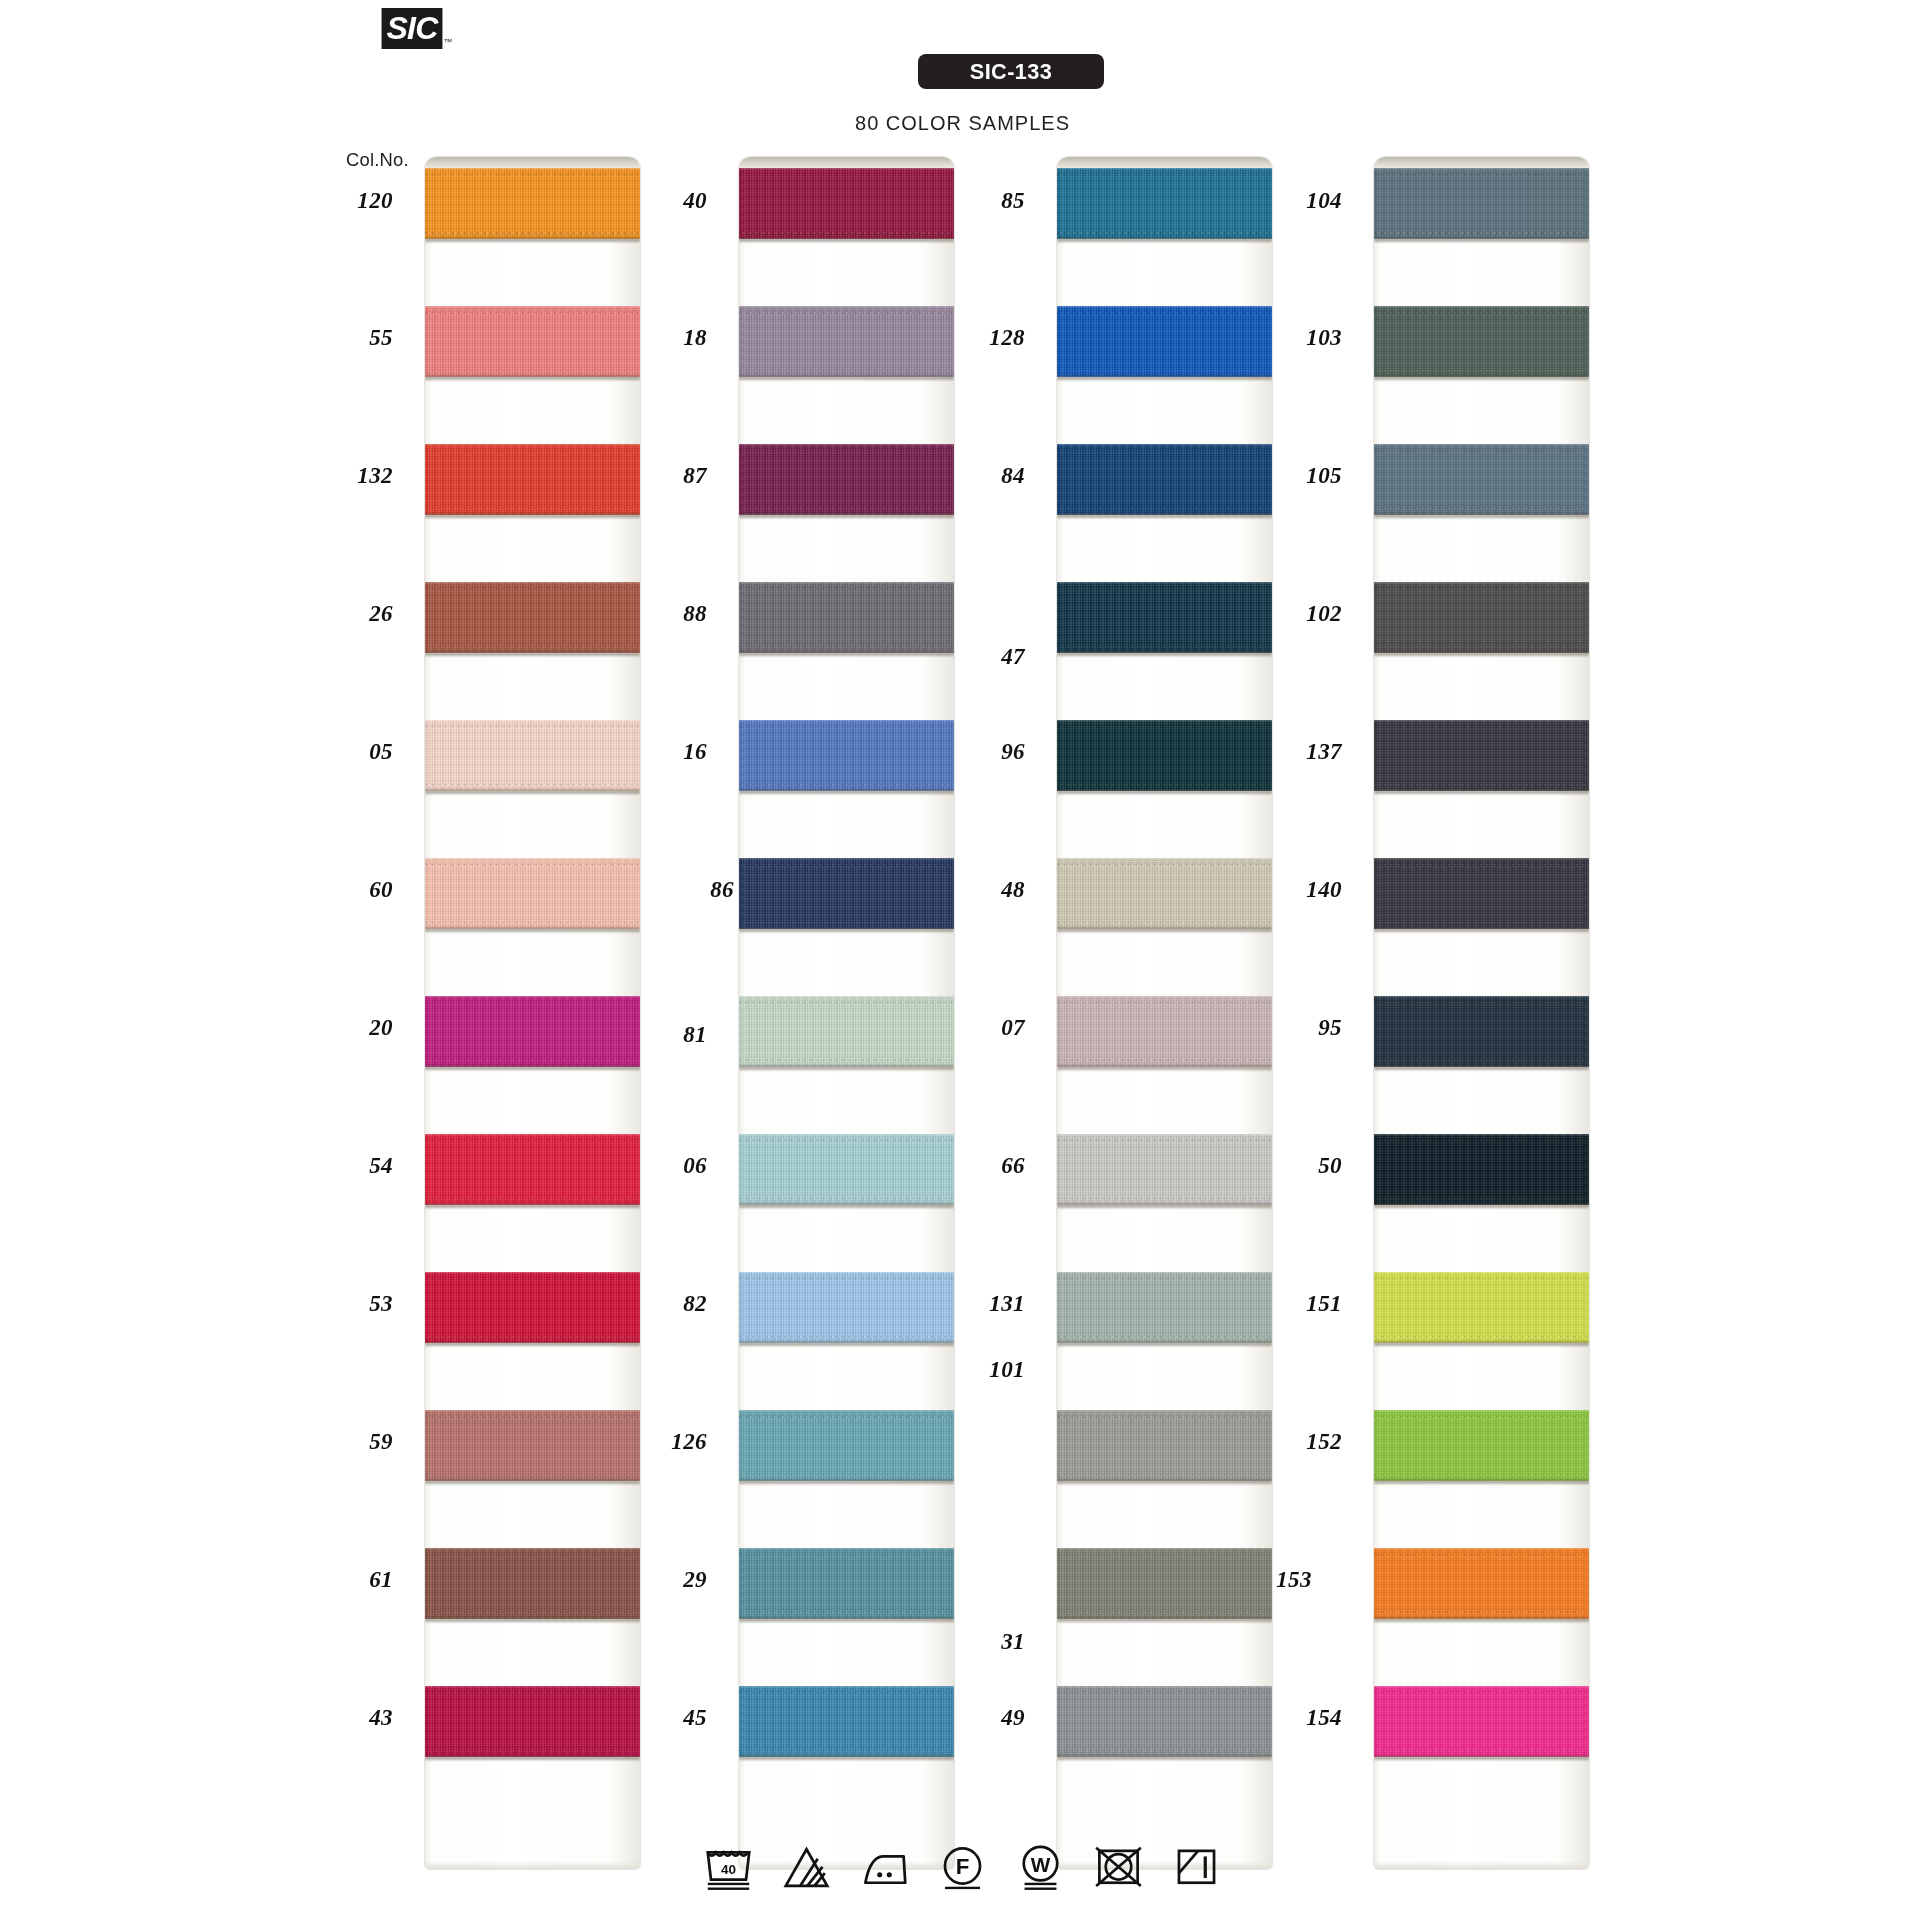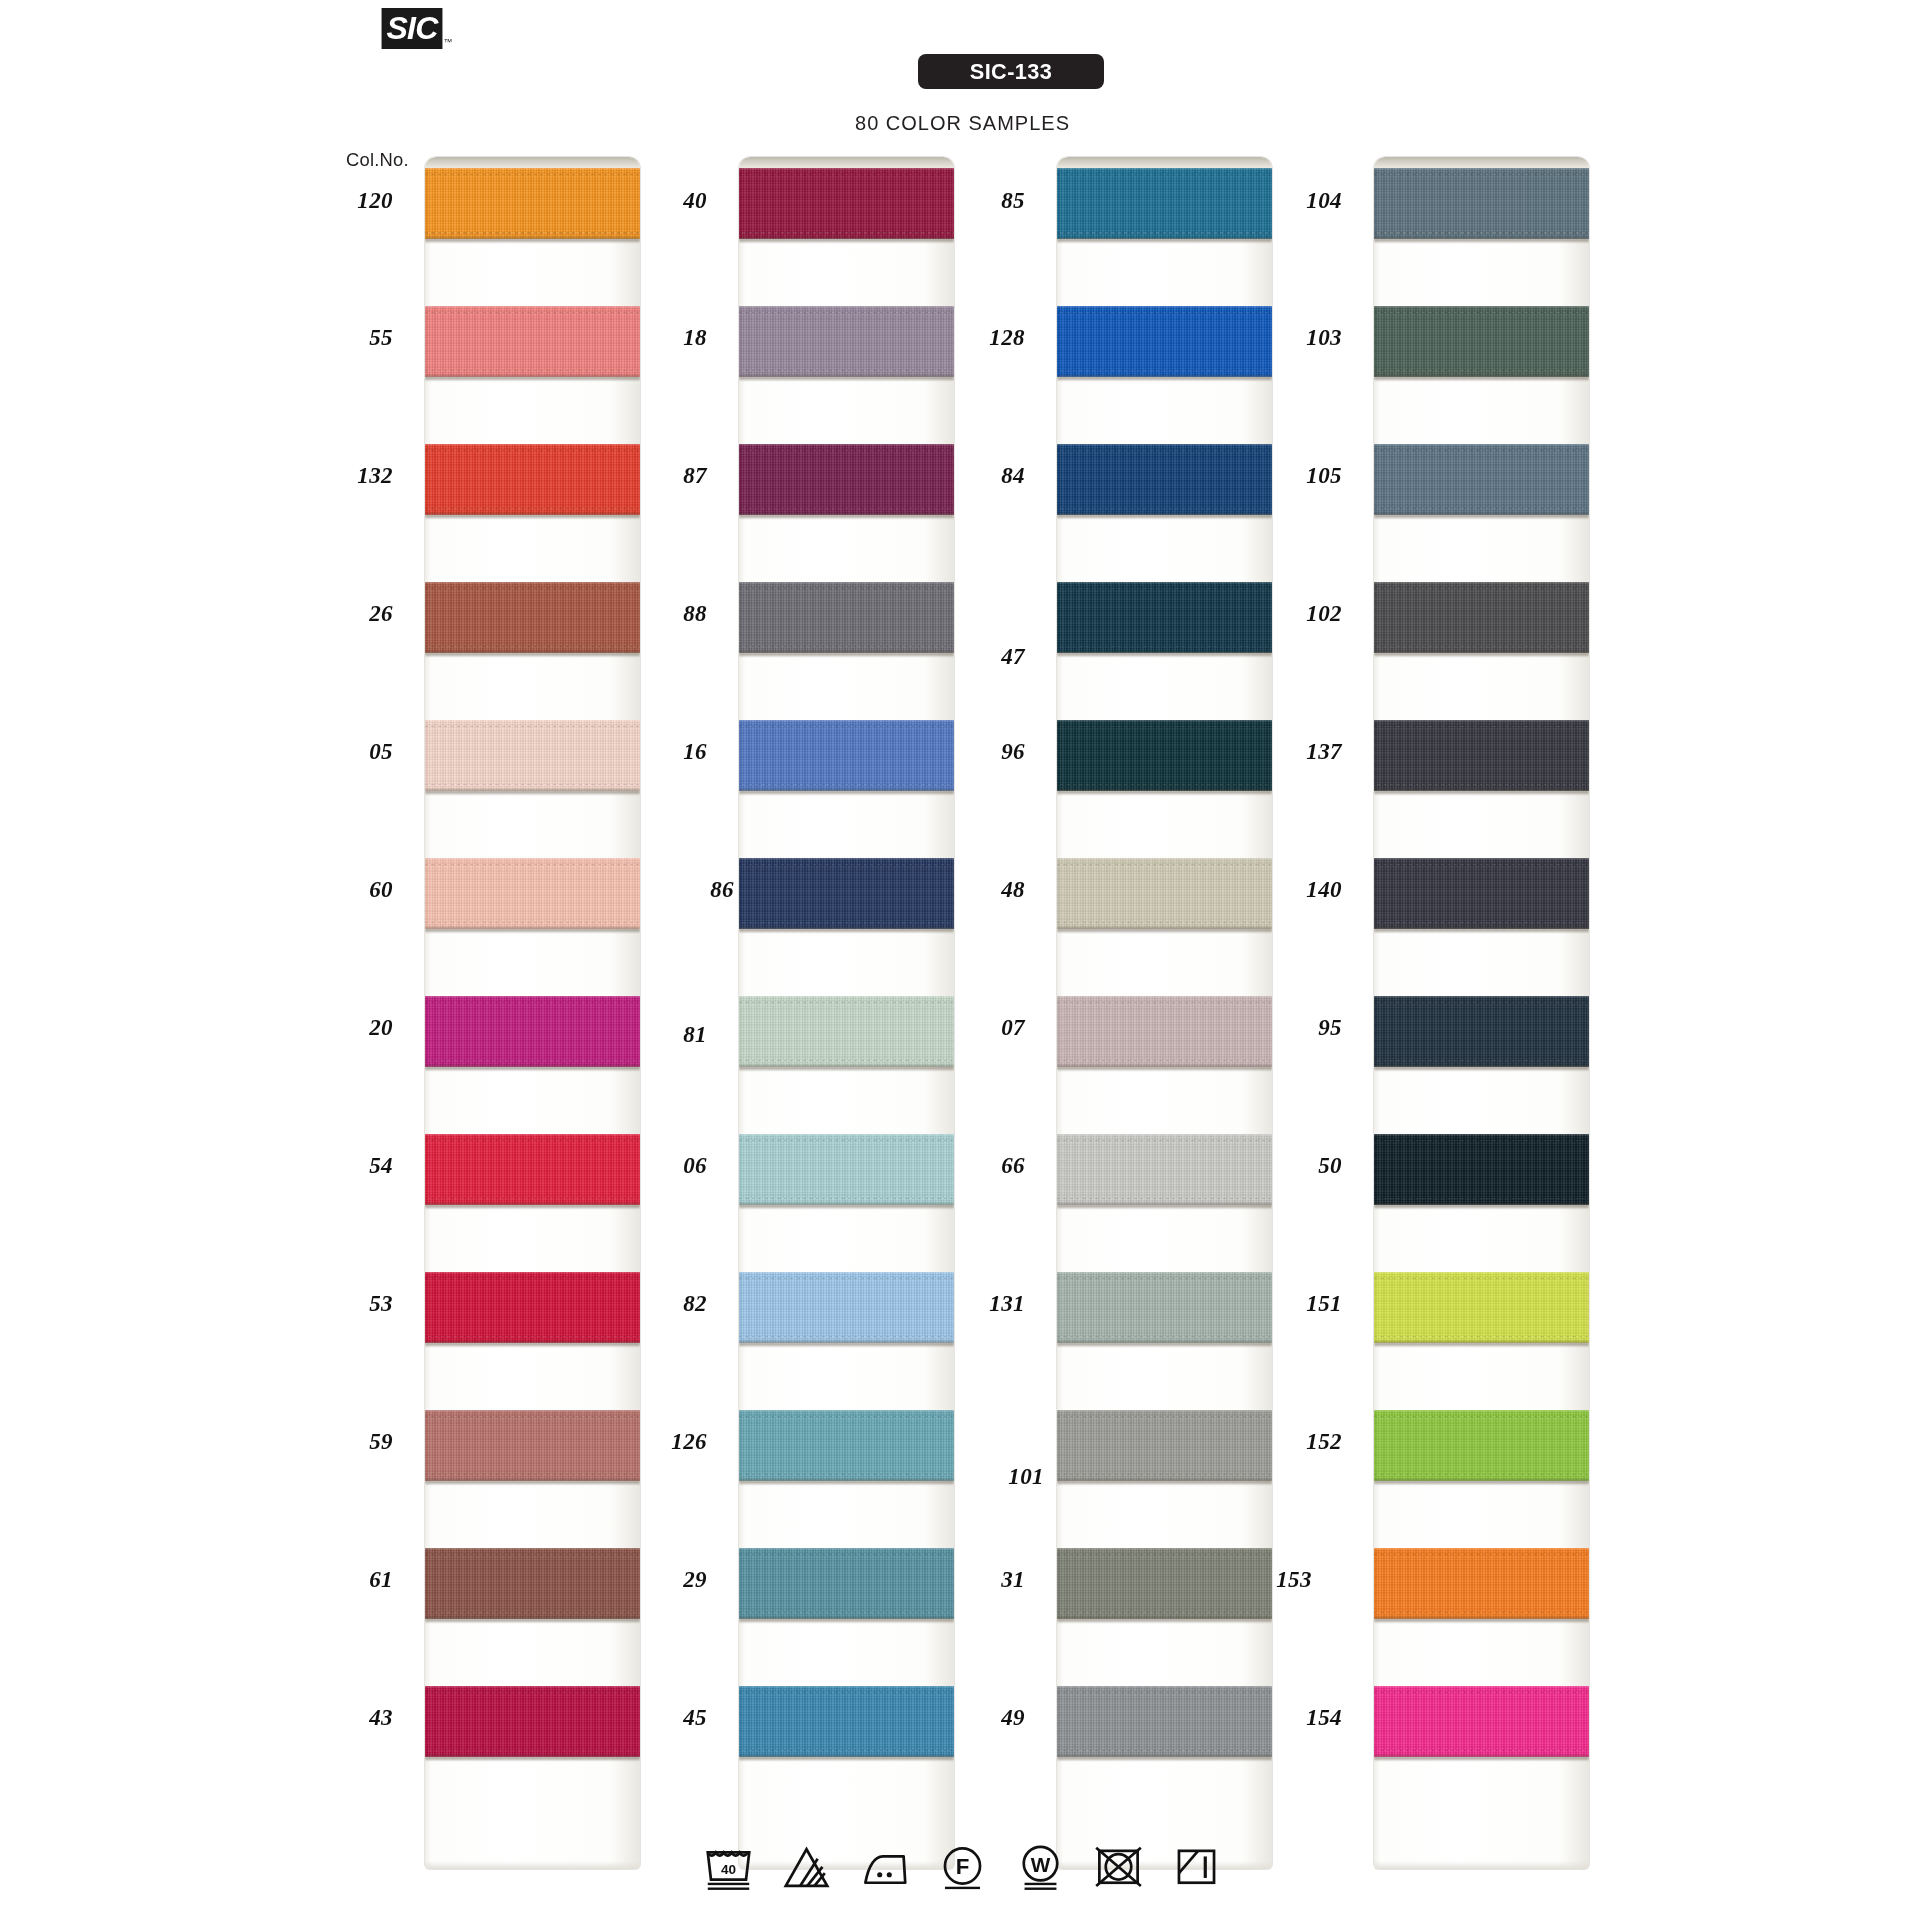--- a/index.html
+++ b/index.html
@@ -427,22 +427,22 @@
     </div>
     <div class="rownum" style="top: 30.5px;">85</div>
     <div class="rownum" style="top: 168px;">128</div>
     <div class="rownum" style="top: 306px;">84</div>
     <div class="rownum" style="top: 444px; margin-top: 43px;">47</div>
     <div class="rownum" style="top: 582px;">96</div>
     <div class="rownum" style="top: 720px;">48</div>
     <div class="rownum" style="top: 858px;">07</div>
     <div class="rownum" style="top: 996px;">66</div>
     <div class="rownum" style="top: 1134px; font-style: italic;">131</div>
-    <div class="rownum" style="top: 1307px; margin-left: 19px;">101</div>
-    <div class="rownum" style="top: 1410px; text-align: right;">31</div>
+    <div class="rownum" style="top: 1200px;">101</div>
+    <div class="rownum" style="top: 1472px; text-align: right;">31</div>
     <div class="rownum" style="top: 1548px;">49</div>
   </div>
 <div class="column" id="col-3">
     <div class="strip">
       <div class="swatch" title="104" style="top: 11.2px; height: 71px; background: rgb(91, 113, 125);">
         <div class="weave"></div>
         <div class="stitch-top"></div>
         <div class="stitch-bot"></div>
         <div class="shadow-edge"></div>
       </div>

